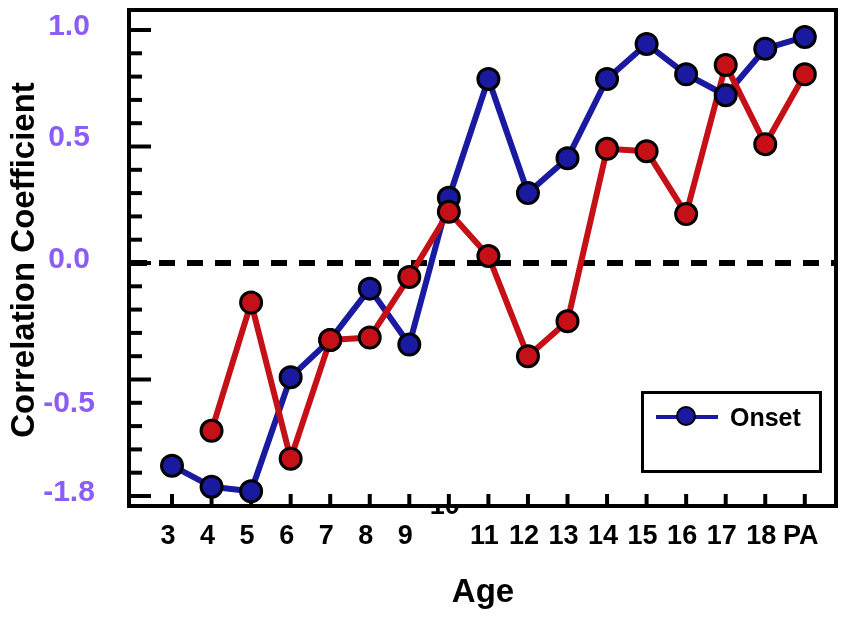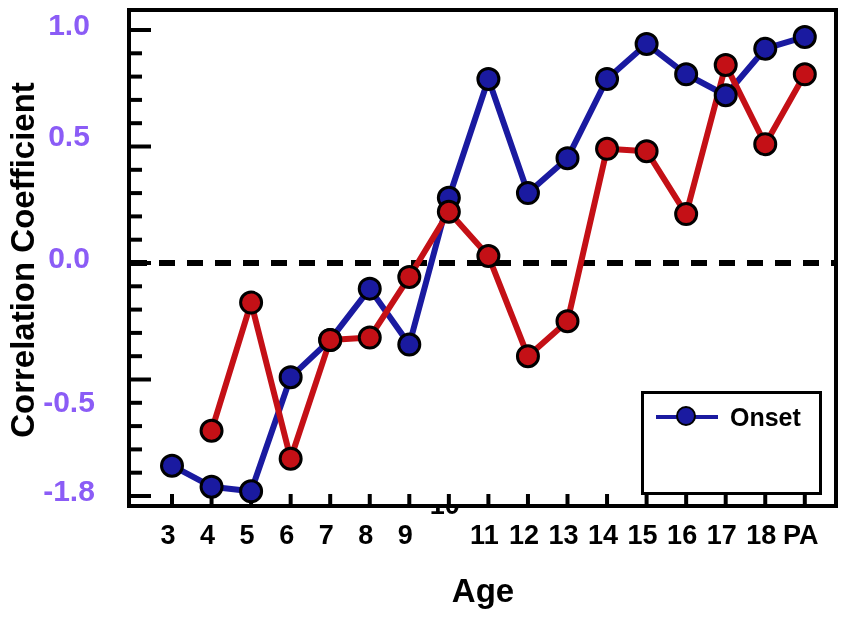--- a/index.html
+++ b/index.html
@@ -88,21 +88,21 @@
     font-weight: bold;
     color: #000000;
     line-height: 1;
   }
   
   #legend {
     position: absolute;
     left: 641px;
     top: 391px;
     width: 181px;
-    height: 104px;
+    height: 82px;
     border: 3px solid #000000;
     background: #ffffff;
     box-sizing: border-box;
     padding: 6px 0 0 0;
   }
   .legend-row {
     display: flex;
     align-items: center;
     height: 34px;
     padding-left: 12px;

